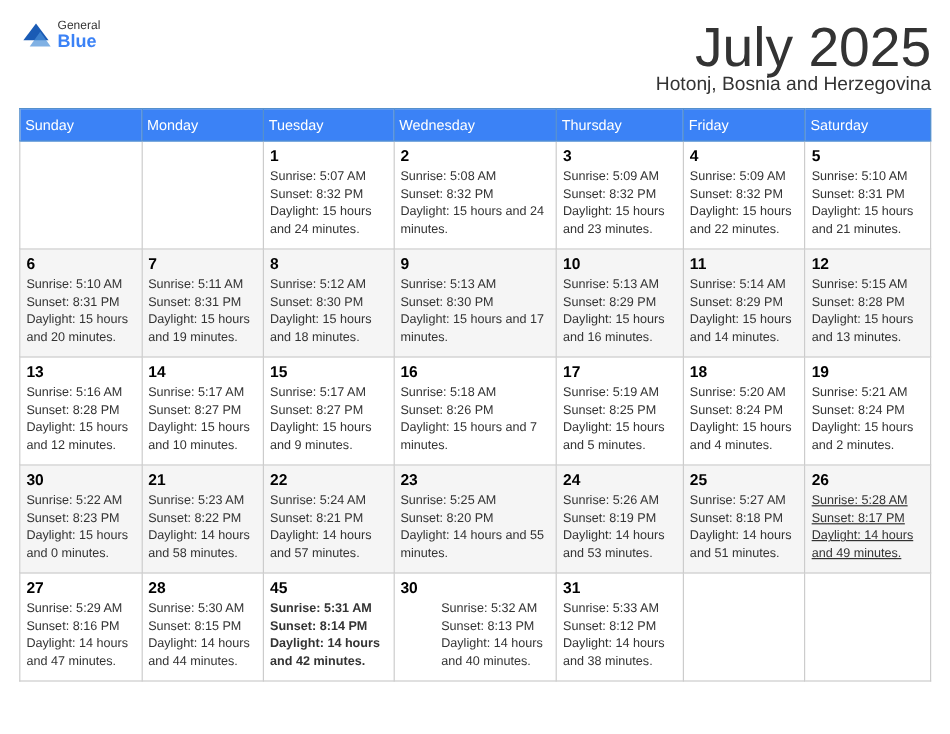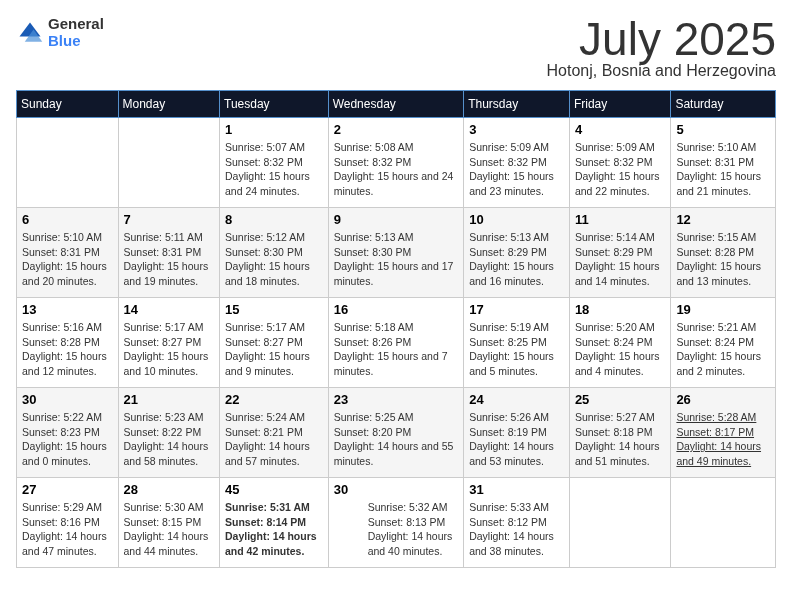--- a/index.html
+++ b/index.html
@@ -20,22 +20,22 @@
       display: flex;
       align-items: center;
       gap: 4px;
     }
     .logo-text {
       display: flex;
       flex-direction: column;
       line-height: 1.1;
     }
     .logo-general {
-      font-size: 15px;
-      font-weight: bold;
+      font-size: 10px;
+      font-weight: normal;
       color: #333;
     }
     .logo-blue {
       font-size: 15px;
       font-weight: bold;
       color: #3b82f6;
     }
     .logo-icon {
       width: 28px;
       height: 28px;
@@ -53,21 +53,21 @@
       font-size: 16px;
       color: #333;
       font-weight: normal;
     }
     table {
       width: 100%;
       border-collapse: collapse;
       font-size: 11px;
     }
     thead tr {
-      background-color: #0f172a;
+      background-color: #3b82f6;
       color: #fff;
     }
     thead th {
       padding: 6px 4px;
       text-align: left;
       font-size: 12px;
       font-weight: normal;
       border: 1px solid #5590cc;
     }
     tbody tr {

